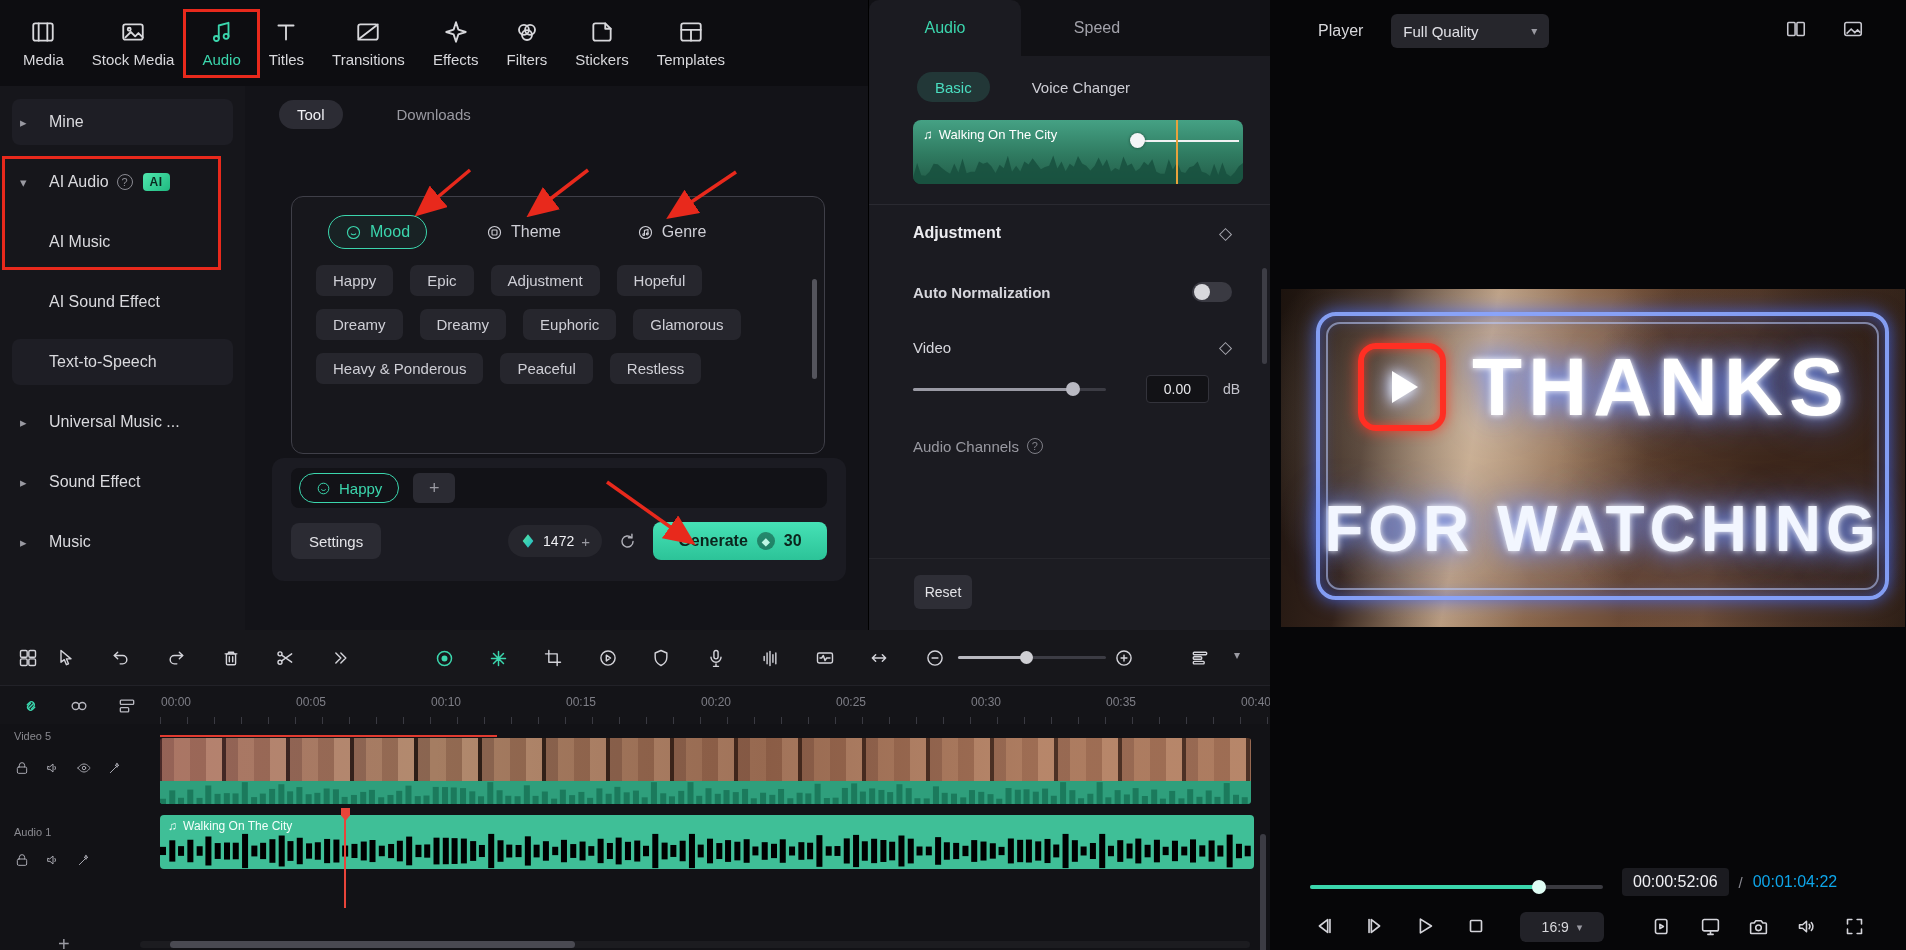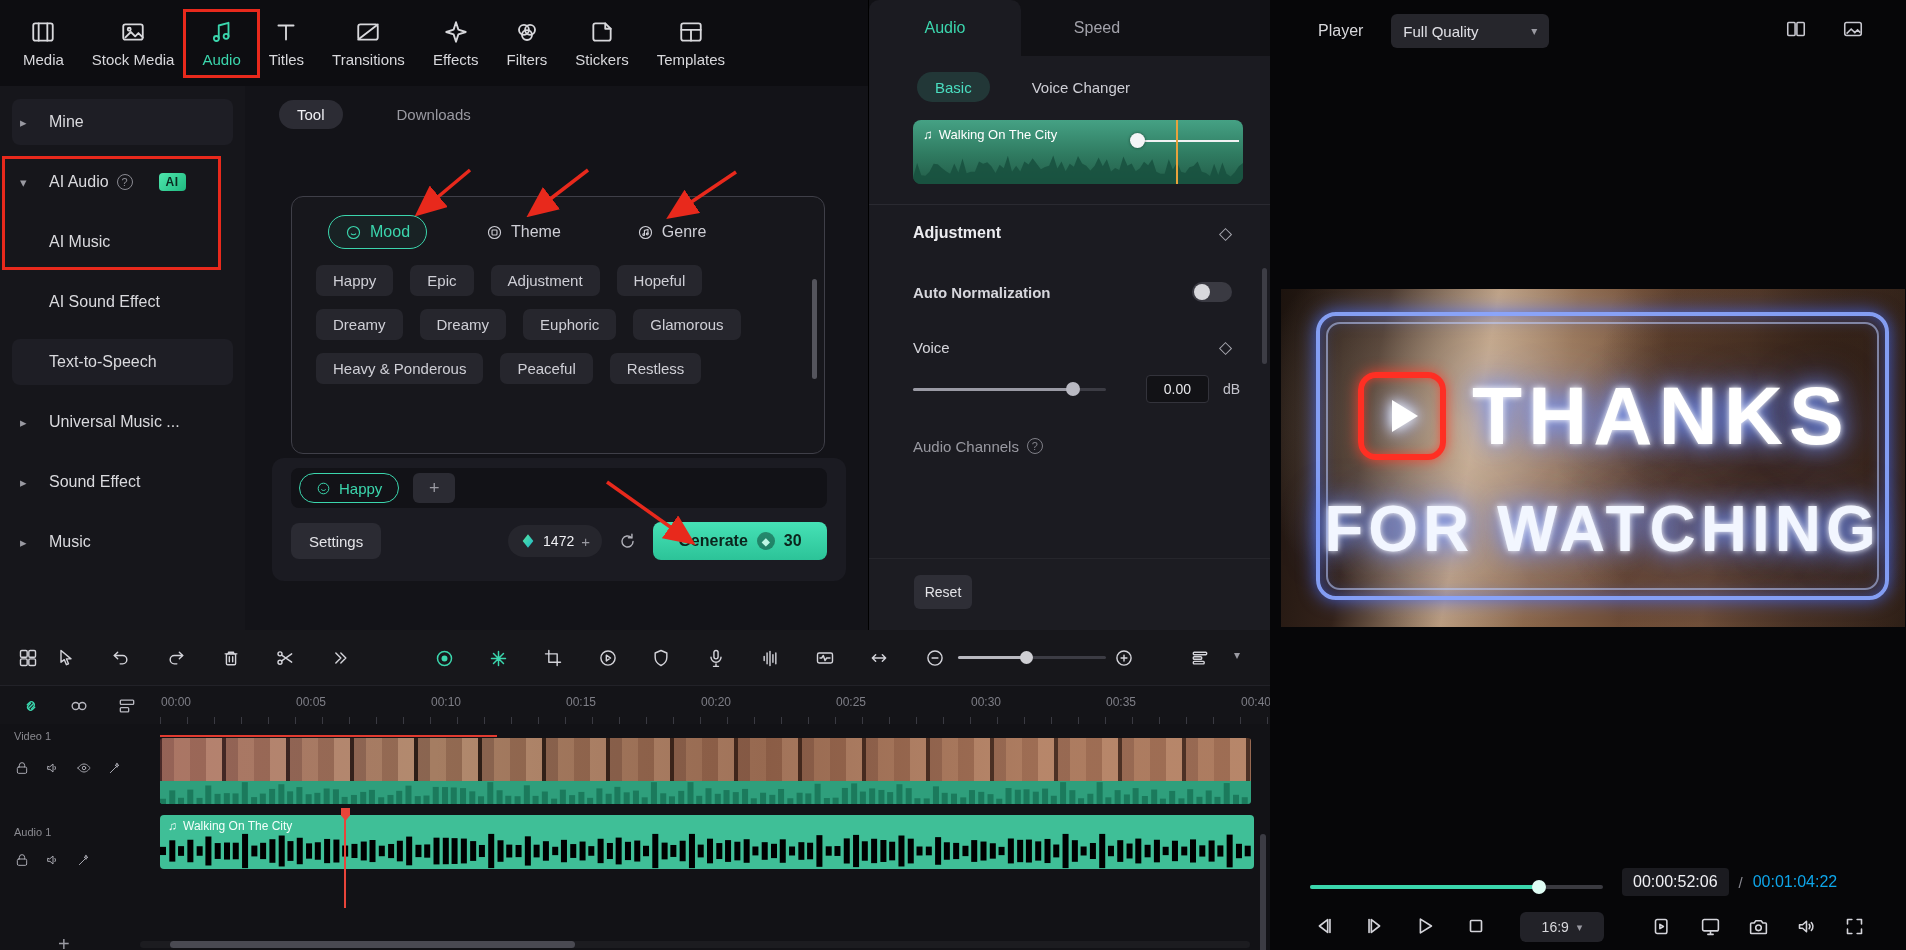--- a/index.html
+++ b/index.html
@@ -19,21 +19,21 @@
   .nav-ic svg { stroke:#d8d8dc; fill:none; stroke-width:1.7; stroke-linecap:round; stroke-linejoin:round; }
   .red-frame { position:absolute; inset:-2px -6px; border:3px solid #e8291c; pointer-events:none; }
 
   
   #sidebar { left:0; top:86px; width:245px; height:544px; background:#16161b; padding-top:6px; }
   .side-row { position:relative; height:60px; display:flex; align-items:center; padding-left:49px; font-size:16px; color:#dadade; }
   .side-row .chev { position:absolute; left:20px; color:#9a9aa2; font-size:13px; }
   .side-row.card::before { content:""; position:absolute; inset:7px 12px; background:#1e1e25; border-radius:8px; z-index:0; }
   .side-row > * { position:relative; z-index:1; }
   .circle-q { display:inline-flex; align-items:center; justify-content:center; width:16px; height:16px; border:1px solid #8a8a92; border-radius:50%; font-size:11px; color:#8a8a92; margin-left:8px; }
-  .ai-badge { margin-left:26px; background:linear-gradient(135deg,#4fe6ad,#1fb980); color:#0a2a20; font-size:12px; font-weight:bold; padding:2px 7px; border-radius:4px; letter-spacing:.5px; }
+  .ai-badge { margin-left:10px; background:linear-gradient(135deg,#4fe6ad,#1fb980); color:#0a2a20; font-size:12px; font-weight:bold; padding:2px 7px; border-radius:4px; letter-spacing:.5px; }
   .sidebar-annotation { position:absolute; left:2px; top:70px; width:219px; height:114px; border:3px solid #e8291c; pointer-events:none; z-index:5; }
 
   
   #toolpanel { left:245px; top:86px; width:623px; height:544px; background:#131318; }
   .tp-tabs { position:absolute; left:34px; top:14px; display:flex; align-items:center; gap:36px; }
   .tp-tab { font-size:15px; color:#9a9aa2; padding:6px 18px; }
   .tp-tab.active { background:#2c2c34; color:#f0f0f4; border-radius:17px; }
   .mood-box { position:absolute; left:46px; top:110px; width:534px; height:258px; border:1px solid #3f3f48; border-radius:12px; background:#17171c; padding:18px 20px 12px 24px; }
   .cat-row { display:flex; gap:42px; margin-left:12px; }
   .cat-pill { display:flex; align-items:center; gap:8px; height:34px; padding:0 16px; border-radius:17px; color:#cfcfd6; font-size:16px; border:1px solid transparent; }
@@ -102,21 +102,21 @@
   .hdr-ic svg { stroke:#c8c8d0; fill:none; stroke-width:1.7; }
   .stage-frame { position:absolute; left:11px; top:289px; width:624px; height:338px; overflow:hidden;
     background:
       radial-gradient(circle at 80% 55%, rgba(60,38,26,.95) 0%, rgba(60,38,26,0) 42%),
       radial-gradient(circle at 88% 25%, rgba(40,26,18,.9) 0%, rgba(40,26,18,0) 38%),
       radial-gradient(circle at 30% 40%, rgba(225,205,180,.5) 0%, rgba(225,205,180,0) 45%),
       linear-gradient(100deg,#1c130e 0%,#33221a 16%,#b89a7e 32%,#8a664a 44%,#6e4c36 58%,#7e5a42 70%,#4e372a 84%,#2c1e16 100%); }
   .neon { position:absolute; left:35px; top:23px; width:573px; height:288px; border:4px solid rgba(136,164,255,.95); border-radius:20px;
     box-shadow:0 0 18px rgba(70,110,255,.8), inset 0 0 18px rgba(70,110,255,.55); }
   .neon-inner { position:absolute; inset:6px; border:2px solid rgba(190,205,255,.55); border-radius:14px; }
-  .neon-row1 { position:absolute; left:38px; top:53px; right:20px; display:flex; align-items:center; gap:26px; }
+  .neon-row1 { position:absolute; left:38px; top:24px; right:20px; display:flex; align-items:center; gap:26px; }
   .play-neon { width:88px; height:88px; border:6px solid #ff2f23; border-radius:18px; display:flex; align-items:center; justify-content:center;
     box-shadow:0 0 14px rgba(255,60,40,.85), inset 0 0 10px rgba(255,60,40,.7); }
   .play-neon .tri { width:0; height:0; border-left:26px solid #fff; border-top:16px solid transparent; border-bottom:16px solid transparent; margin-left:6px;
     filter:drop-shadow(0 0 6px #fff) drop-shadow(0 0 10px #9ab4ff); }
   .neon-line1 { font-size:82px; font-weight:bold; letter-spacing:6px; color:#fff;
     text-shadow:0 0 6px #fff,0 0 22px #7ea0ff,0 0 42px #4a6cff; }
   .neon-line2 { position:absolute; left:0; right:0; top:176px; text-align:center; font-size:64px; font-weight:bold; letter-spacing:5px; color:#f2f6ff;
     text-shadow:0 0 6px #fff,0 0 22px #7ea0ff,0 0 42px #4a6cff; }
   .pl-progress { position:absolute; left:40px; top:880px; width:293px; height:14px; }
   .pl-track { position:absolute; left:0; top:5px; right:0; height:4px; border-radius:2px; background:#3a3a40; }
@@ -431,21 +431,21 @@
       <button class="diamond-btn">◇</button>
     </div>
     <div class="pp-row row-norm">
       <span>Auto Normalization</span>
       <span class="spacer"></span>
       <button class="toggle">
           <span class="dot"></span>
         </button>
     </div>
     <div class="pp-row row-volume">
-      <span>Voice</span>
+      <span>Video</span>
       <span class="spacer"></span>
       <button class="diamond-btn">◇</button>
     </div>
     <div class="vol-slider-row">
       <div class="vol-track">
         <div class="vol-fill"></div>
         <div class="vol-knob"></div>
       </div>
       <div class="vol-value">0.00</div>
       <span class="vol-unit">dB</span>
@@ -716,21 +716,21 @@
         </svg>
       </button>
     <button class="rail-ic" style="left:114px;">
         <svg width="20" height="20" viewBox="0 0 24 24">
           <rect x="4" y="5" width="16" height="5" rx="1"></rect>
           <rect x="4" y="14" width="10" height="5" rx="1"></rect>
         </svg>
       </button>
 
     <div class="tl-tracks">
-      <span class="trk-label" style="top:6px;">Video 1</span>
+      <span class="trk-label" style="top:6px;">Video 5</span>
       <div class="trk-icons" style="top:36px;">
         <button>
             <svg width="16" height="16" viewBox="0 0 24 24">
               <rect x="5" y="10.5" width="14" height="9.5" rx="2"></rect>
               <path d="M8 10.5V8a4 4 0 0 1 8 0v2.5"></path>
             </svg>
           </button>
         <button>
             <svg width="16" height="16" viewBox="0 0 24 24">
               <path d="M4 10v4h3.5L12 18V6l-4.5 4z"></path>

